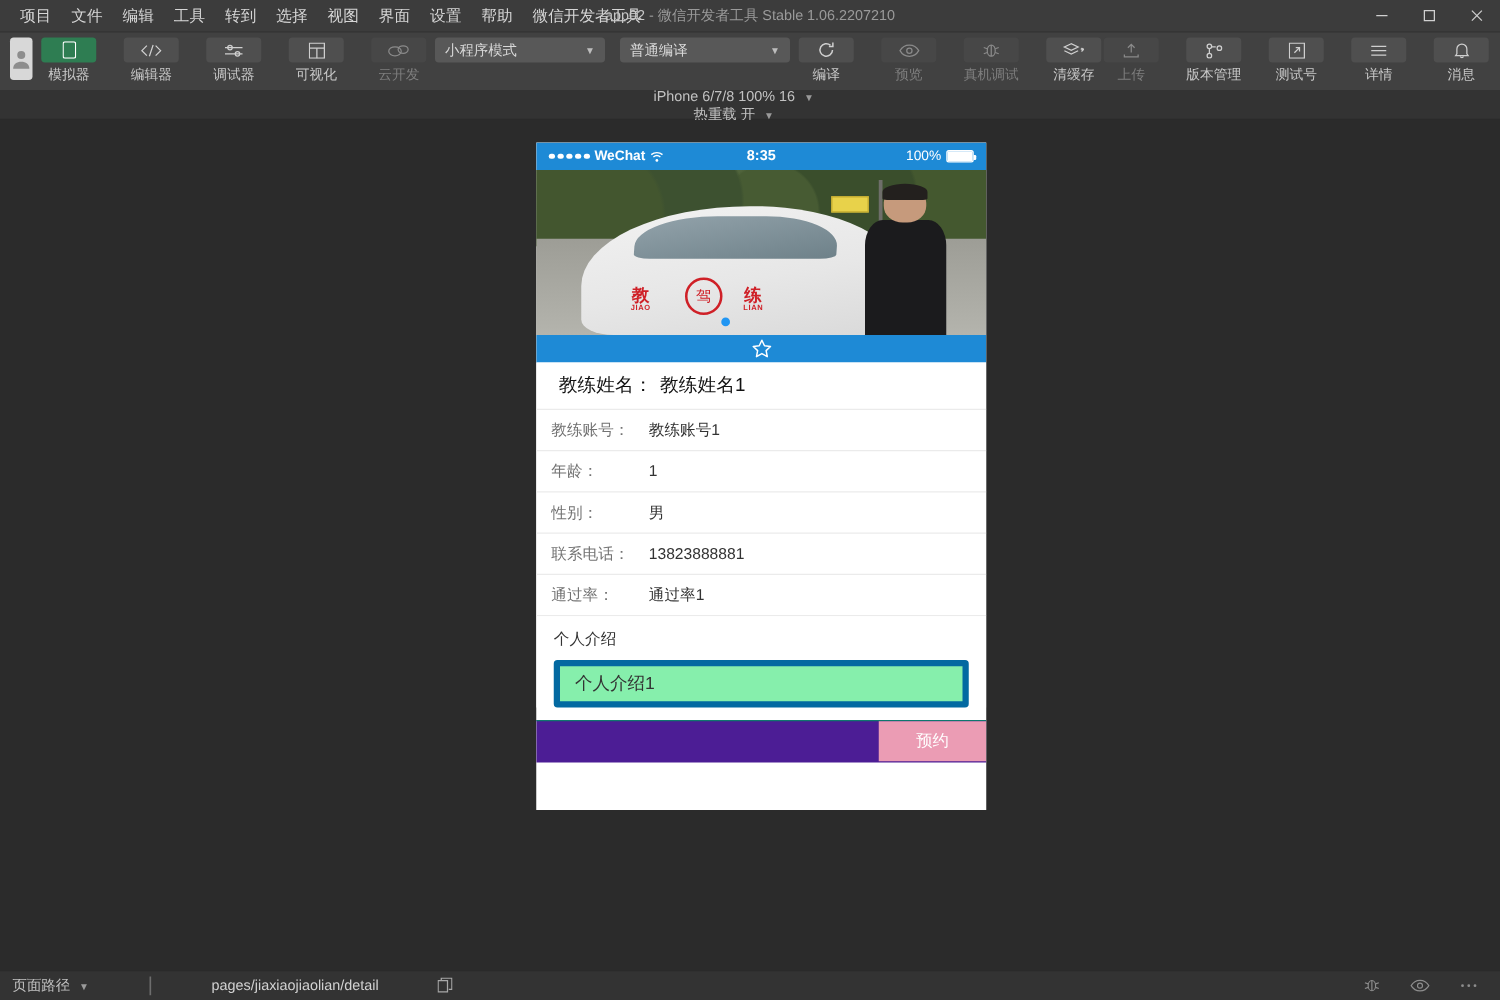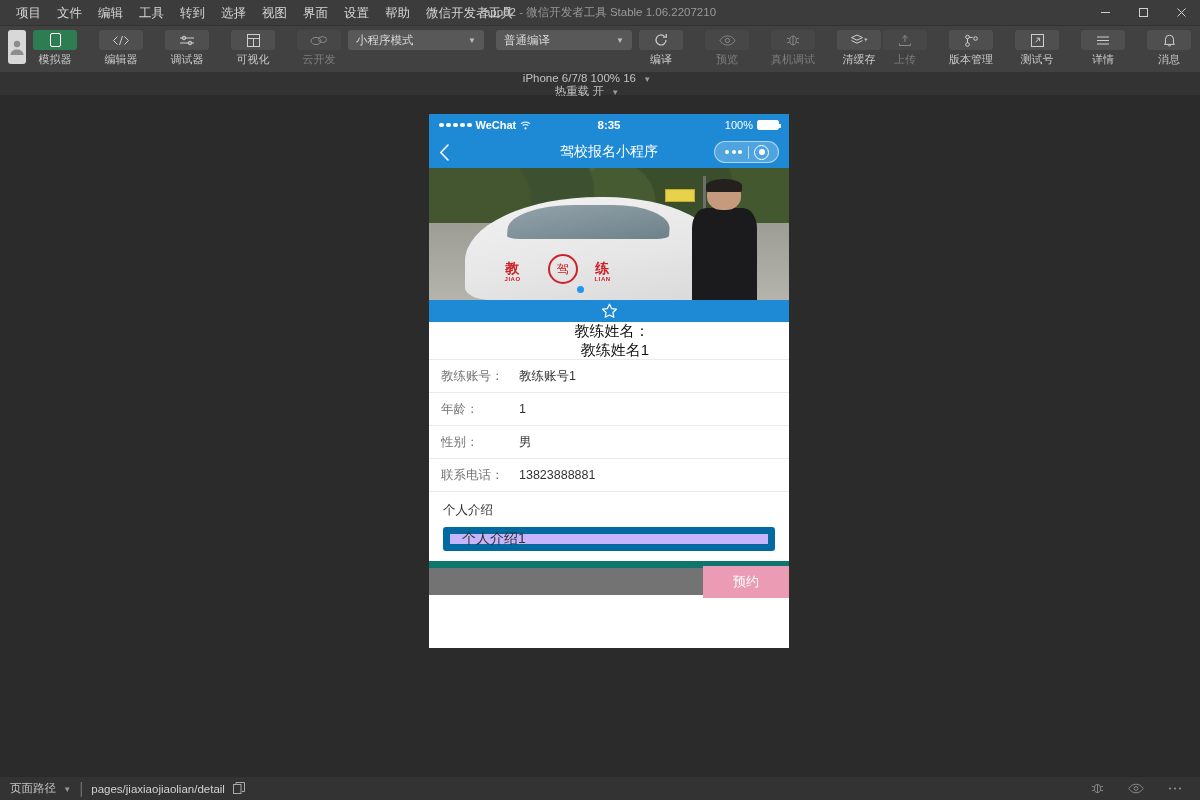--- a/index.html
+++ b/index.html
@@ -255,56 +255,56 @@
     color: #ffffff;
   }
 
   .info-list { background: #ffffff; }
   .info-row {
     display: flex; align-items: center;
     padding: 0 12px;
     border-bottom: 1px solid #ebebeb;
     height: 33px;
   }
-  .info-row.first { height: 38px; padding-left: 18px; flex-direction: column; }
+  .info-row.first { height: 38px; padding-left: 18px; }
   .info-row.first .lbl { font-size: 15px; color: #111; }
   .info-row.first .val { font-size: 15px; color: #111; margin-left: 6px; }
   .info-row .lbl {
     font-size: 12.5px; color: #737373;
     width: 78px; flex: none;
   }
   .info-row .val { font-size: 12.5px; color: #333; }
 
   .intro-sec { padding: 10px 14px 0 14px; background: #fff; }
   .intro-title { font-size: 12.5px; color: #333; margin-bottom: 8px; }
   .intro-box {
-    border: 7px solid #0369a1; border-radius: 3px;
-    height: 24px; display: flex; align-items: center;
+    border: 5px solid #0369a1; border-radius: 3px;
+    height: 38px; display: flex; align-items: center;
     padding: 0 12px; font-size: 14px; color: #333;
-    background: #c4b5fd;
+    background: #86efac;
   }
   .action-bar {
     margin-top: 10px;
-    border-top: 7px solid #0f766e;
-    height: 34px; display: flex; align-items: center; justify-content: flex-end;
-    background: #737373;
+    border-top: 1px solid #0f766e;
+    height: 34px; display: flex; justify-content: flex-end;
+    background: #4c1d95;
   }
   .book-btn {
     background: #eb9cb4; color: #ffffff;
     font-size: 13px; border: none;
     width: 86px; height: 32px;
     font-family: inherit; cursor: pointer;
   }
 
   
   .statusfoot {
     height: 24px; width: 100%;
     background: #333333;
     display: flex; align-items: center;
-    padding: 0 10px; border-top: 1px solid #2a2a2a;
+    padding: 0 10px; border-top: 1px solid #2a2a2a; gap: 39px;
   }
   .sf-item { font-size: 11.5px; color: #c2c2c2; white-space: nowrap; }
   .sf-item .caret { font-size: 8px; color: #9a9a9a; margin-left: 4px; }
   .sf-divider { color: #6d6d6d; margin: 0 8px; }
   .sf-path { font-size: 11.5px; color: #d2d2d2; }
   .sf-copy { margin-left: 8px; color: #a8a8a8; display: inline-flex; }
   .sf-right { margin-left: auto; display: flex; gap: 24px; padding-right: 8px; }
   .sf-ico { color: #8d8d8d; display: flex; align-items: center; }
 
   .col { display: flex; flex-direction: column; height: 800px; }
@@ -585,39 +585,20 @@
         </div>
         <div class="sb-time">8:35</div>
         <div class="sb-right">
           <span>100%</span>
           <span class="battery">
               <i></i>
             </span>
         </div>
       </div>
 
-      <div class="navbar">
-        <div class="nav-back">
-          <svg width="11" height="17" viewBox="0 0 11 17">
-              <path d="M9 1 1.8 8.5 9 16" fill="none" stroke="#fff" stroke-width="1.6" stroke-linecap="round" stroke-linejoin="round"></path>
-            </svg>
-        </div>
-        <div class="nav-title">驾校报名小程序</div>
-        <div class="nav-caps">
-          <span class="mdots">
-              <i></i>
-              <i></i>
-              <i></i>
-            </span>
-          <span class="divider"></span>
-          <span class="target">
-              <i></i>
-            </span>
-        </div>
-      </div>
 
       <div class="photo">
         <div class="trees"></div>
         <div class="road"></div>
         <div class="pole"></div>
         <div class="sign"></div>
         <div class="car"></div>
         <div class="windshield"></div>
         <div class="jiao">
           <span style="font-size:14px">教</span>
@@ -657,20 +638,24 @@
           <span class="lbl">年龄：</span>
           <span class="val">1</span>
         </div>
         <div class="info-row">
           <span class="lbl">性别：</span>
           <span class="val">男</span>
         </div>
         <div class="info-row">
           <span class="lbl">联系电话：</span>
           <span class="val">13823888881</span>
+        </div>
+        <div class="info-row">
+          <span class="lbl">通过率：</span>
+          <span class="val">通过率1</span>
         </div>
       </div>
 
       <div class="intro-sec">
         <div class="intro-title">个人介绍</div>
         <div class="intro-box">个人介绍1</div>
       </div>
 
       <div class="action-bar">
         <button class="book-btn">预约</button>

